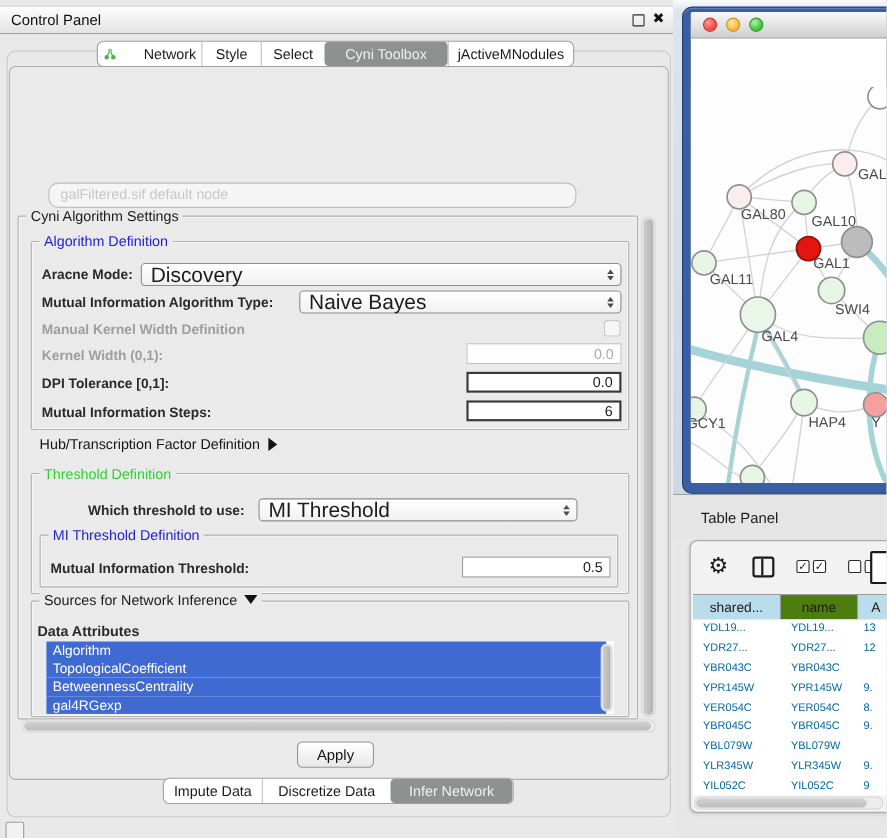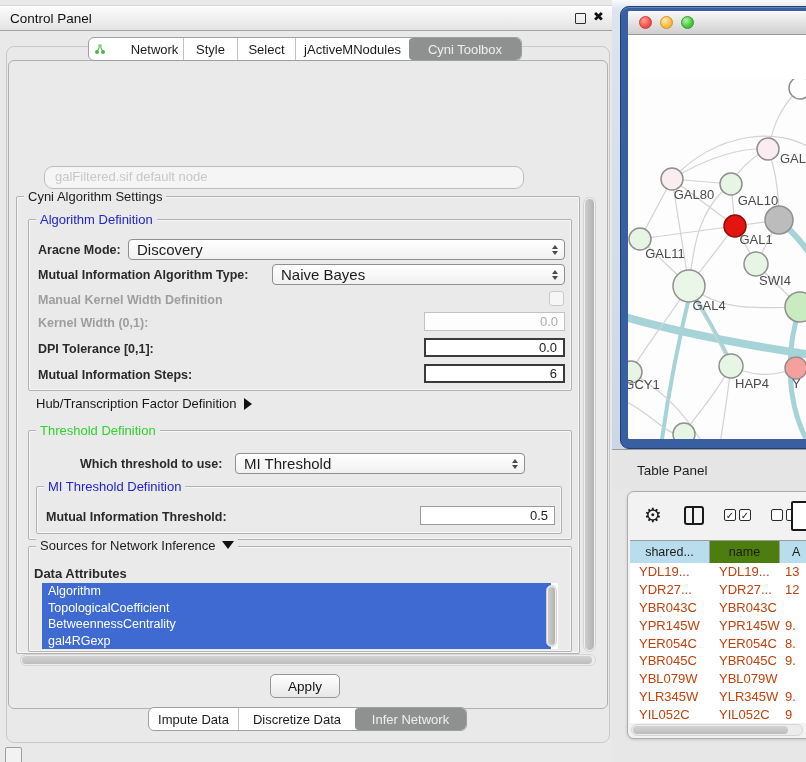--- a/index.html
+++ b/index.html
@@ -30,21 +30,21 @@
   .ghostcombo{border:1px solid #bdbdbd;border-radius:9px;background:#f5f5f5;z-index:1;
               font-size:13px;color:#c8c8c8;line-height:20px;padding-left:10px;overflow:hidden;}
   
   .grp{border:1px solid #b2b2b2;border-radius:2px;box-shadow:inset 0 0 0 1px rgba(255,255,255,.55);}
   .legend{position:absolute;font-size:13px;background:#eaeaea;padding:0 4px;white-space:nowrap;z-index:2;}
   .legend.blue{color:#2323cf;}
   .legend.green{color:#2ed32e;}
   .flabel{position:absolute;font-size:12.5px;font-weight:bold;color:#2a2a2a;white-space:nowrap;}
   .flabel.dis{color:#9e9e9e;}
   .combo{position:absolute;background:linear-gradient(#ffffff,#f1f1f1);border:1px solid #8f8f8f;
-         border-radius:4px;font-size:15px;display:flex;align-items:center;padding-left:8px;box-sizing:border-box;cursor:pointer;}
+         border-radius:4px;font-size:19px;display:flex;align-items:flex-start;padding-left:8px;box-sizing:border-box;cursor:pointer;}
   .spin{position:absolute;right:6px;top:50%;transform:translateY(-50%);display:flex;flex-direction:column;align-items:center;}
   .spin i{width:0;height:0;border-left:3.5px solid transparent;border-right:3.5px solid transparent;display:block;}
   .spin .up{border-bottom:4px solid #4a4a4a;margin-bottom:2px;}
   .spin .dn{border-top:4px solid #4a4a4a;}
   .field{position:absolute;background:#fff;border:1px solid #9c9c9c;font-size:13px;display:flex;
          align-items:center;justify-content:flex-end;padding-right:6px;box-sizing:border-box;}
   .field.dark{border:2px solid #3a3a3a;}
   .field.dis{color:#ababab;border-color:#c3c3c3;background:#fdfdfd;}
   .checkbox{position:absolute;width:13px;height:13px;border:1px solid #c9c9c9;border-radius:3px;background:#f6f6f6;}
   .tri-right{display:inline-block;width:0;height:0;border-top:6px solid transparent;border-bottom:6px solid transparent;
@@ -85,21 +85,21 @@
       justify-content:center;font-size:10px;font-weight:bold;color:#1a1a1a;box-sizing:border-box;background:#fff;}
   .cbgroup{display:flex;gap:3px;margin-left:20px;cursor:pointer;}
   .docicon{position:absolute;right:-8px;top:9px;width:20px;height:26px;border:2px solid #1a1a1a;border-radius:2px;background:#fff;}
   .thead{position:absolute;display:flex;height:22px;border-top:1px solid #9b9b9b;border-bottom:1px solid #9b9b9b;}
   .thcell{font-size:12.5px;display:flex;align-items:center;justify-content:center;color:#1b1b1b;
           border-right:1px solid #9b9b9b;box-sizing:border-box;cursor:pointer;}
   .thcell.blue{background:#badded;}
   .thcell.gray{background:#4d7c0f;}
   .tbody{position:absolute;overflow:hidden;background:#fff;}
   .trow{display:flex;height:17.8px;align-items:center;}
-  .tcell{font-size:13px;color:#c2410c;white-space:nowrap;overflow:hidden;box-sizing:border-box;}
+  .tcell{font-size:10px;color:#0369a1;white-space:nowrap;overflow:hidden;box-sizing:border-box;}
   .tc0{width:80px;padding-left:9px;}
   .tc1{width:70px;padding-left:9px;}
   .tc2{width:26px;padding-left:5px;}
 </style>
 </head>
 <body>
 
 <div class="page">
 
   <div class="titlebar abs" style="left:0;top:5px;width:612px;height:24px">
@@ -122,25 +122,25 @@
           </svg>
       </span>
       <span>Network</span>
     </div>
     <div class="tabseg" style="width:54px">
         <span>Style</span>
       </div>
     <div class="tabseg" style="width:58px">
         <span>Select</span>
       </div>
+    <div class="tabseg sel" style="width:112px">
+        <span>Cyni Toolbox</span>
+      </div>
     <div class="tabseg" style="width:114px">
         <span>jActiveMNodules</span>
-      </div>
-    <div class="tabseg sel" style="width:112px">
-        <span>Cyni Toolbox</span>
       </div>
   </div>
 
   <div class="ghostcombo abs" style="left:44px;top:166px;width:468px;height:21px">
     <span>galFiltered.sif default node</span>
   </div>
 
 
   <div class="grp abs" style="left:16px;top:196px;width:562px;height:456px"></div>
   <span class="legend" style="left:24px;top:189px">Cyni Algorithm Settings</span>

